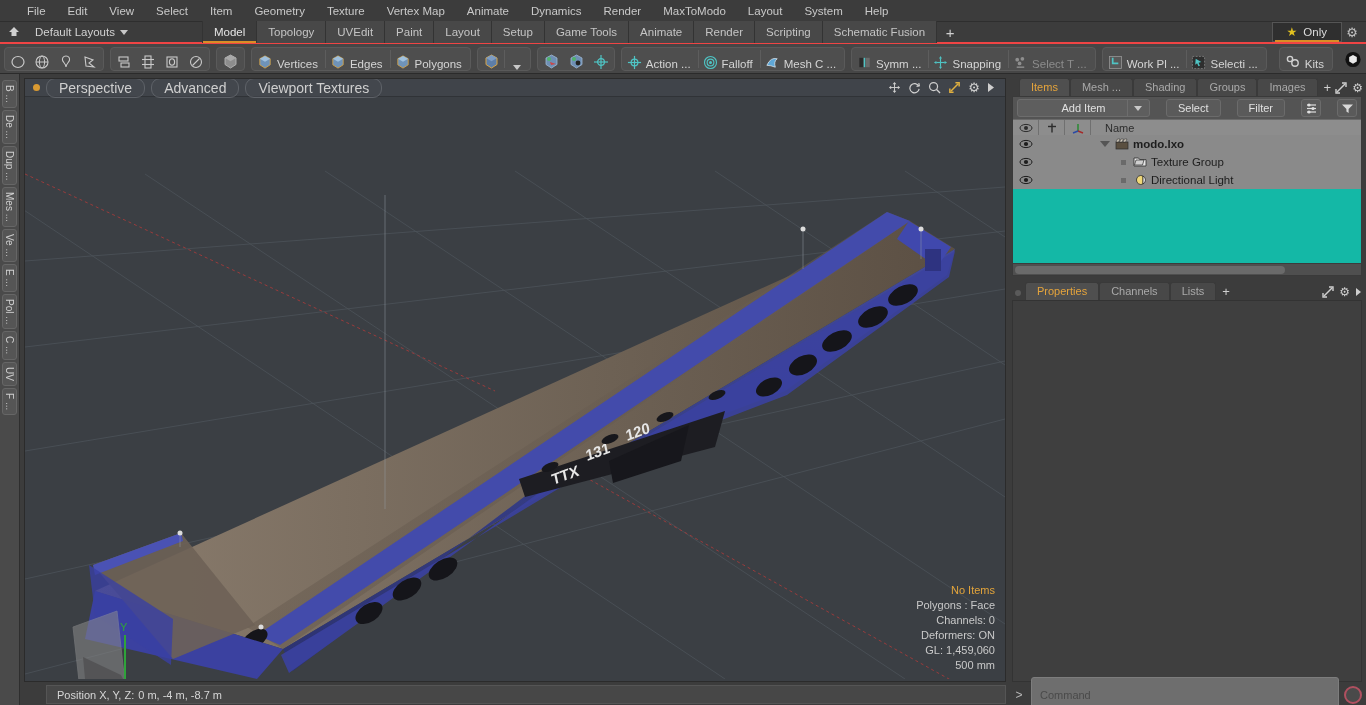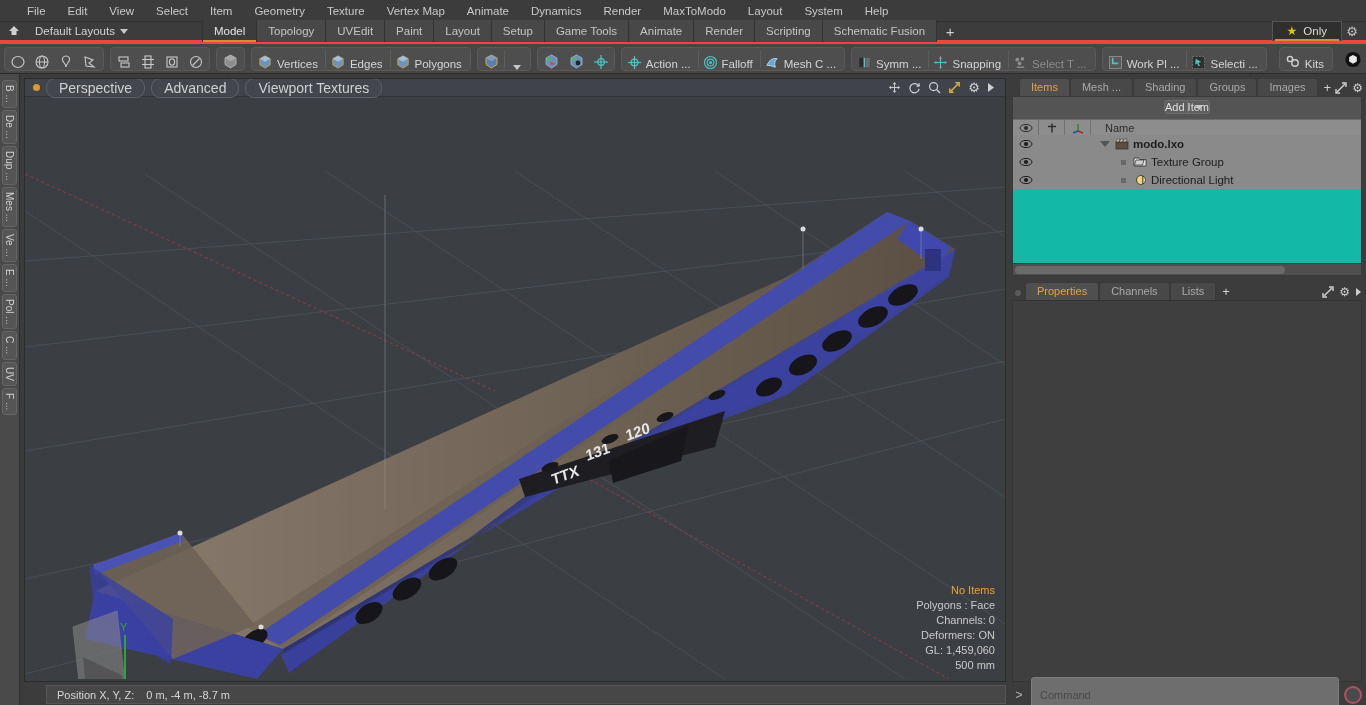--- a/index.html
+++ b/index.html
@@ -19,21 +19,21 @@
     padding-left: 16px; flex: 0 0 22px; border-bottom: 1px solid #2e2e2e;
   }
   .menubar .mi {
     font-size: 11.5px; color: #c9c9c9; padding: 0 11px; line-height: 22px;
     cursor: default; white-space: nowrap;
   }
 
   
   .layoutrow {
     height: 22px; background: #3c3c3c; display: flex; align-items: center;
-    flex: 0 0 22px; border-bottom: 4px solid #ef4444; position: relative;
+    flex: 0 0 22px; border-bottom: 2px solid #ef4444; position: relative;
   }
   .home-icon {
     width: 22px; height: 22px; display: flex; align-items: center; justify-content: center;
     margin-left: 3px;
   }
   .layout-name {
     font-size: 11.5px; color: #d2d2d2; padding: 0 8px 0 10px; line-height: 22px;
     display: flex; align-items: center; gap: 5px;
   }
   .caret-dn {
@@ -122,42 +122,42 @@
     font-size: 11px; line-height: 15px; color: #c9c9c9; z-index: 4; pointer-events: none;
   }
   .hud .no-items { color: #e3a43a; }
 
   .statusbar {
     height: 21px; flex: 0 0 21px; display: flex; align-items: center; background: #3c3c3c;
     margin-top: 2px;
   }
   .statusbar .field {
     flex: 1 1 auto; height: 19px; background: #474747; border: 1px solid #555; margin-left: 22px;
-    display: flex; align-items: center; padding: 0 10px; font-size: 11px; color: #d6d6d6; gap: 12px;
+    display: flex; align-items: center; padding: 0 10px; font-size: 11px; color: #d6d6d6; gap: 4px;
   }
 
   
   .rightpanel {
     width: 356px; flex: 0 0 356px; display: flex; flex-direction: column;
     background: #3c3c3c; padding: 4px 4px 0 2px;
   }
   .panel-tabrow {
     height: 18px; display: flex; align-items: flex-end; gap: 0; position: relative;
   }
   .pdot { width: 6px; height: 6px; border-radius: 50%; background: #5a5a5a; margin: 0 4px 4px 3px; }
   .ptab {
     font-size: 11px; color: #a9a9a9; padding: 2px 11px 3px 11px; background: #484848;
     border: 1px solid #3a3a3a; border-bottom: none; border-radius: 3px 3px 0 0; white-space: nowrap;
   }
   .ptab.active { color: #e5a43c; background: #4f4f4f; }
   .ptab-plus { font-size: 13px; color: #cfcfcf; padding: 0 4px 1px 6px; }
   .ptab-right { margin-left: auto; display: flex; align-items: center; gap: 5px; padding-bottom: 2px; }
 
   .panel-body { background: #545454; border: 1px solid #3a3a3a; flex: 0 0 auto; display: flex; flex-direction: column; }
-  .additem-row { height: 22px; display: flex; align-items: center; gap: 16px; padding: 3px 4px; flex-direction: column; }
+  .additem-row { height: 22px; display: flex; align-items: center; gap: 16px; padding: 3px 4px; }
   .additem {
     flex: 1 1 auto; height: 18px; background: #5e5e5e; border: 1px solid #6d6d6d; border-radius: 3px;
     display: flex; align-items: center; justify-content: center; font-size: 11px; color: #e0e0e0; position: relative;
   }
   .additem .arrow-box {
     position: absolute; right: 0; top: 0; bottom: 0; width: 22px; border-left: 1px solid #6d6d6d;
     display: flex; align-items: center; justify-content: center;
   }
   .pbtn {
     height: 18px; background: #5a5a5a; border: 1px solid #6b6b6b; border-radius: 3px;

